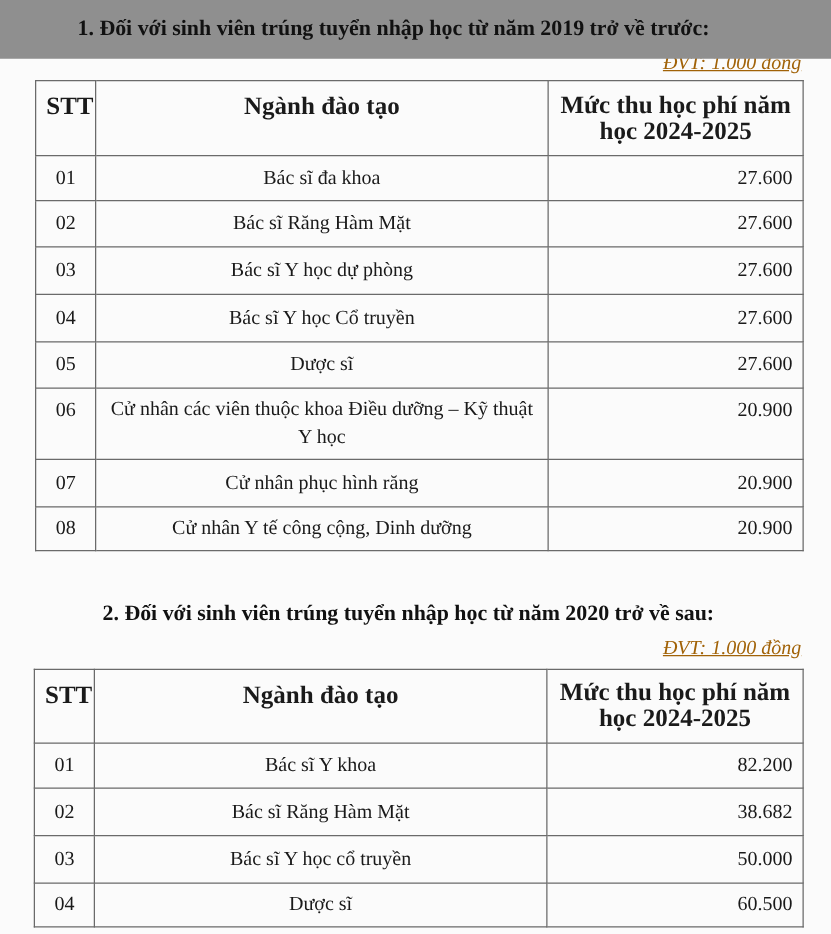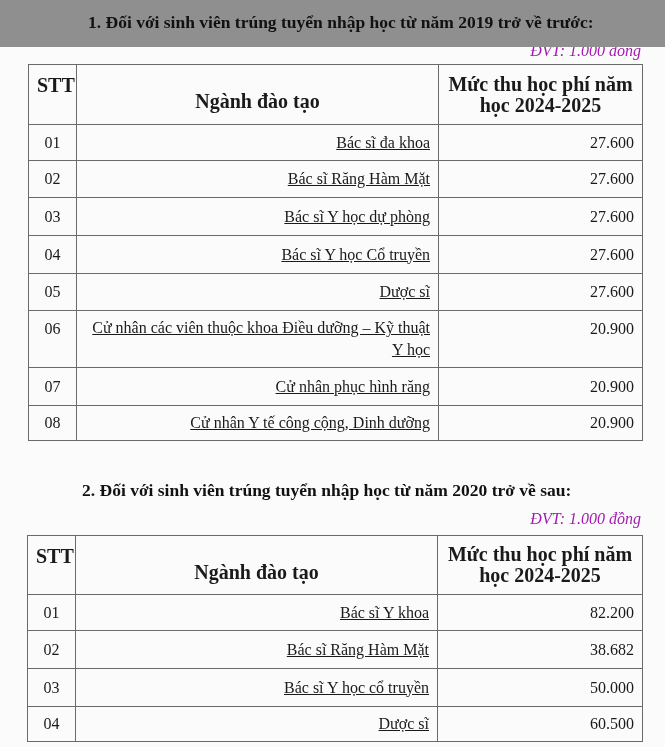--- a/index.html
+++ b/index.html
@@ -12,44 +12,44 @@
   .band {
     position:absolute; left:0; top:0; width:665px; height:47px;
     background:#8f8f8f; z-index:2;
   }
   .heading {
     position:absolute; font-weight:bold; font-size:17.5px; white-space:nowrap;
     z-index:3; color:#111;
   }
   .unit {
     position:absolute; right:24px; font-style:italic; font-size:16px;
-    white-space:nowrap; color:#a21caf; z-index:1;
+    white-space:nowrap; color:#a16207; z-index:1;text-decoration:underline;
   }
   table {
     position:absolute; border-collapse:collapse; table-layout:fixed;
     font-size:16px;
   }
   td, th {
     border:1.3px solid #6a6a6a; padding:0 8px; vertical-align:middle;
   }
   th { font-weight:bold; font-size:20px; line-height:21px; }
   td.stt { text-align:center; padding:0; }
   th.stt { text-align:center; vertical-align:top; padding-top:10px; }
-  th.name { text-align:center; vertical-align:top; padding-top:26px; }
+  th.name { text-align:center; vertical-align:top; padding-top:10px; }
   th.fee { text-align:center;margin-top:10px; }
-  td.name { text-align:right; line-height:22px;text-decoration:underline; }
+  td.name { text-align:center; line-height:22px; }
   td.fee { text-align:right; }
   td.top { vertical-align:top; padding-top:9px;margin-top:24px; }
 </style>
 </head>
 <body>
 
 <div class="band"></div>
 
-<div class="heading" style="left:88px; top:12px;">1. Đối với sinh viên trúng tuyển nhập học từ năm 2019 trở về trước:</div>
+<div class="heading" style="left:62px; top:12px;">1. Đối với sinh viên trúng tuyển nhập học từ năm 2019 trở về trước:</div>
 <div class="unit" style="top:42px;">ĐVT: 1.000 đồng</div>
 
 <table style="left:28px; top:64px; width:614px;">
   <colgroup>
       <col style="width:48px">
       <col style="width:362px">
       <col style="width:204px">
     </colgroup>
   <tbody>
       <tr style="height:60px">

